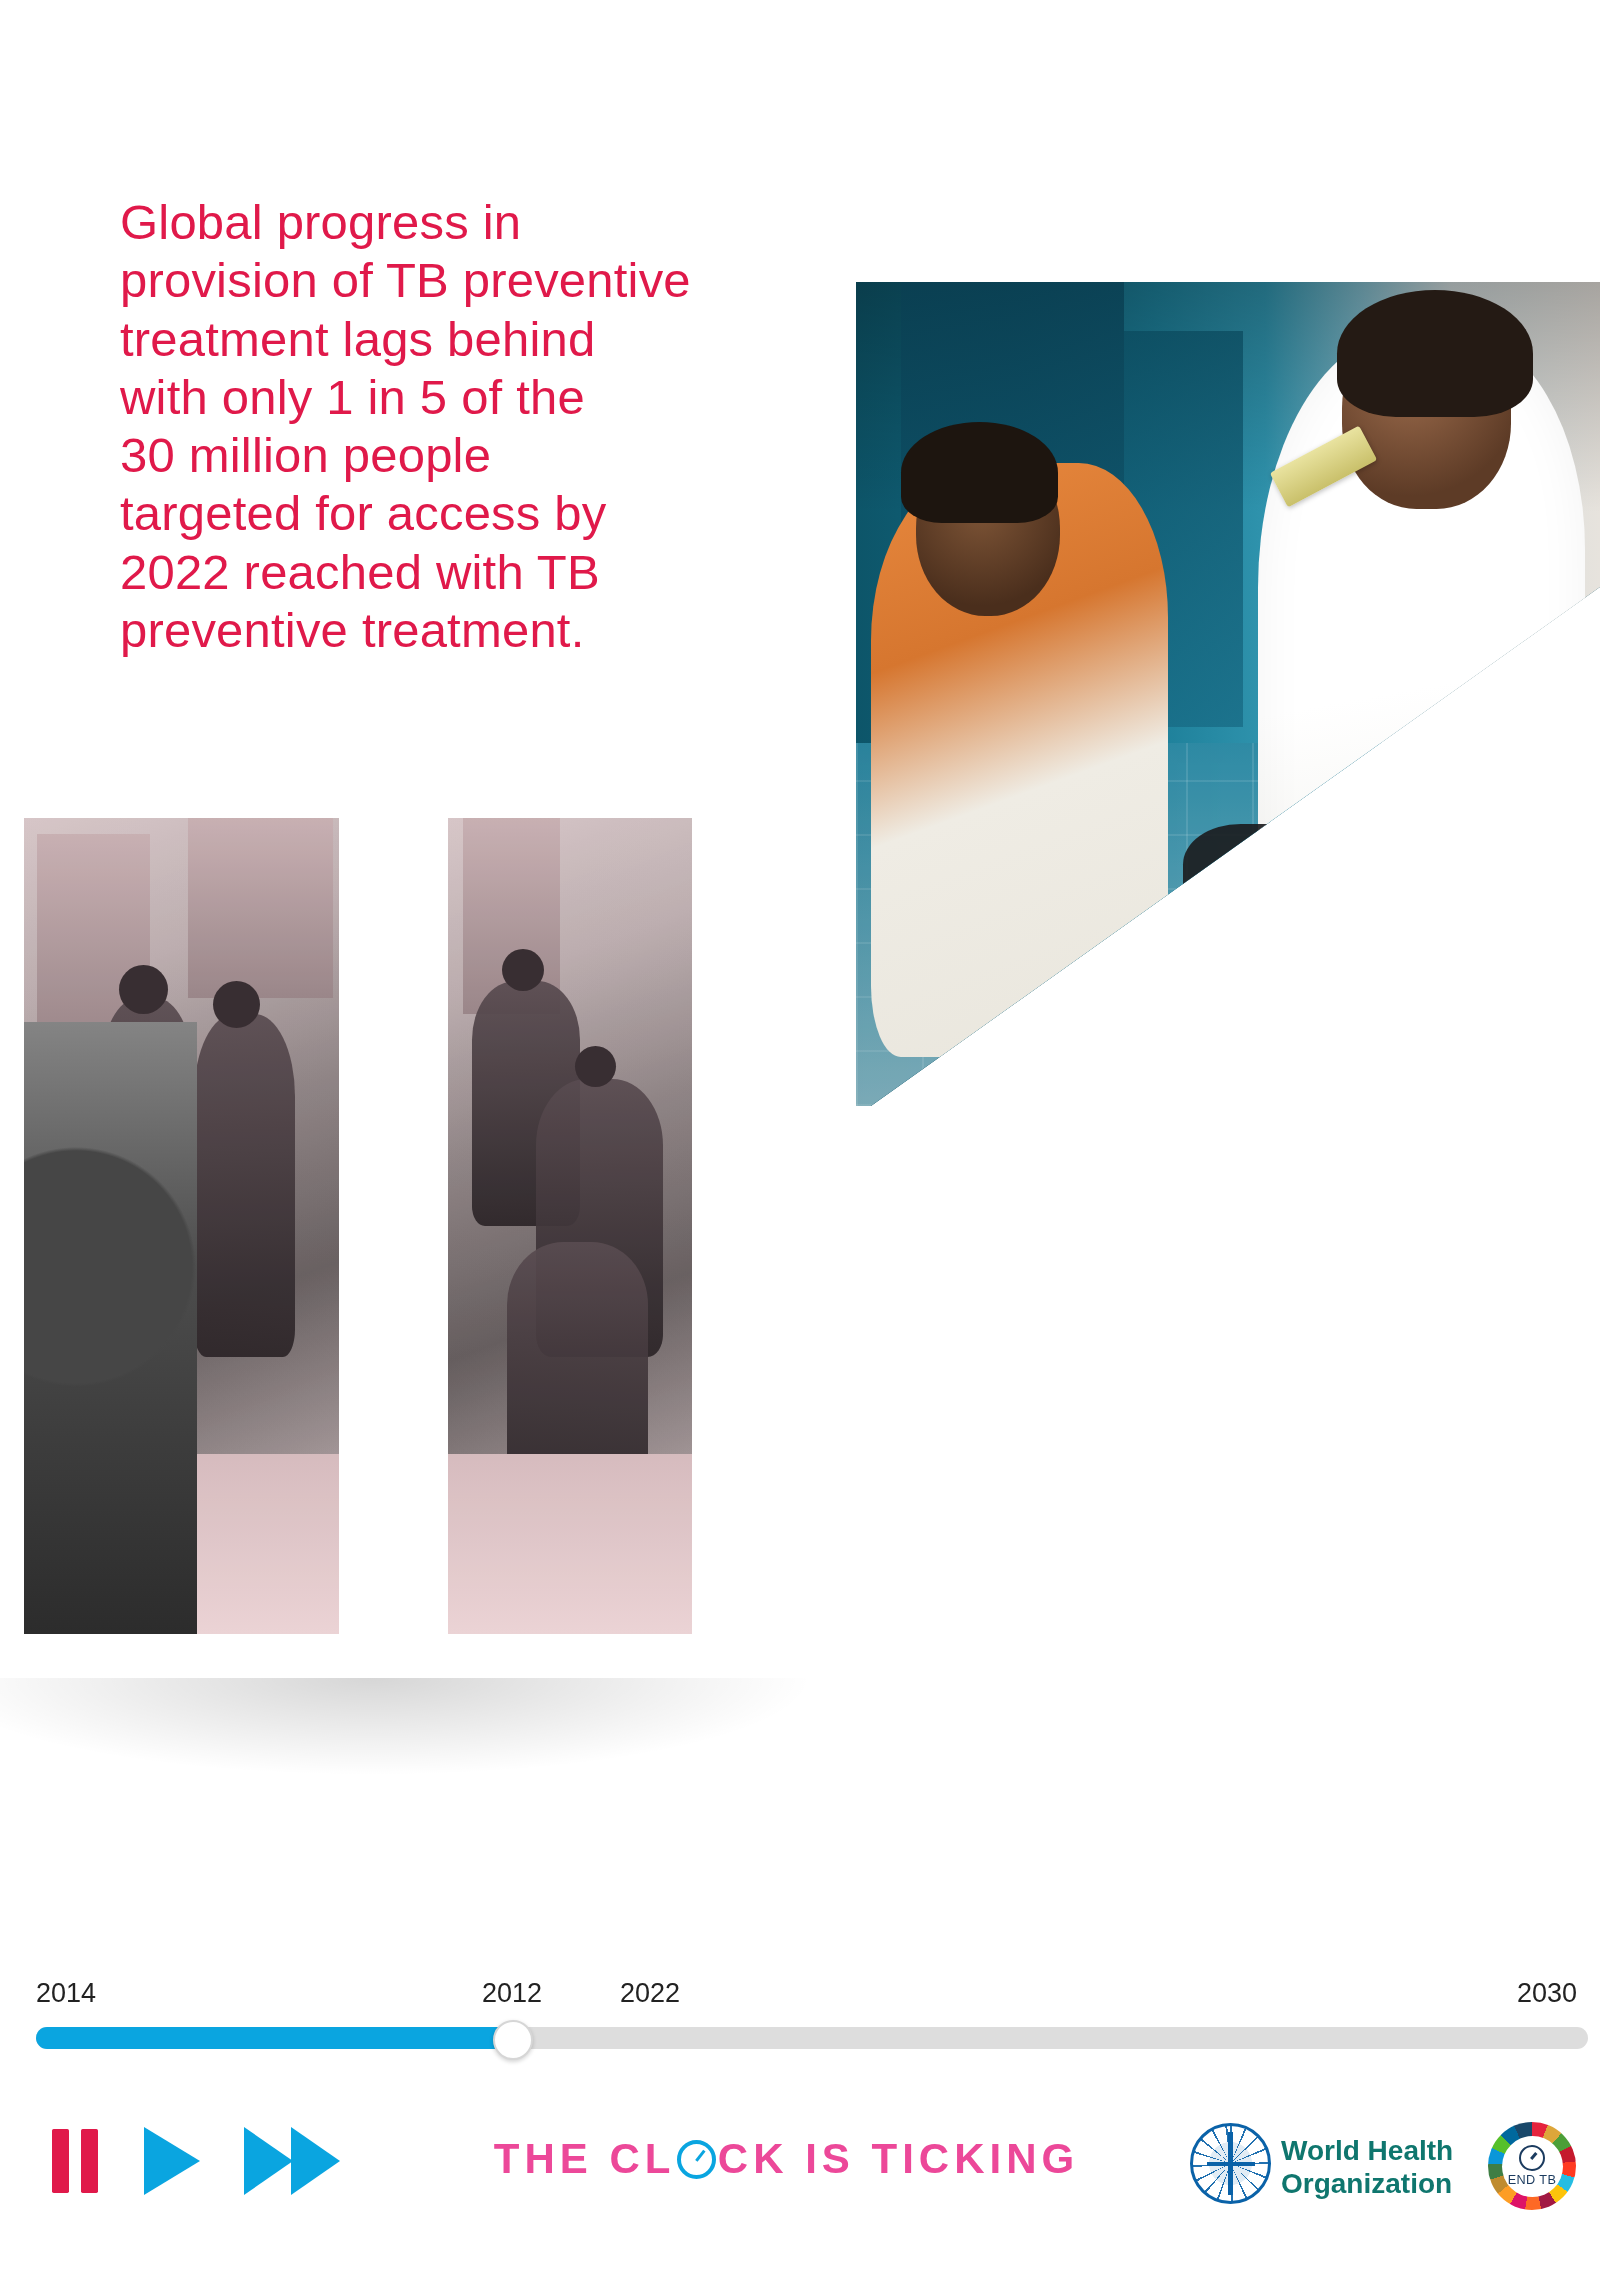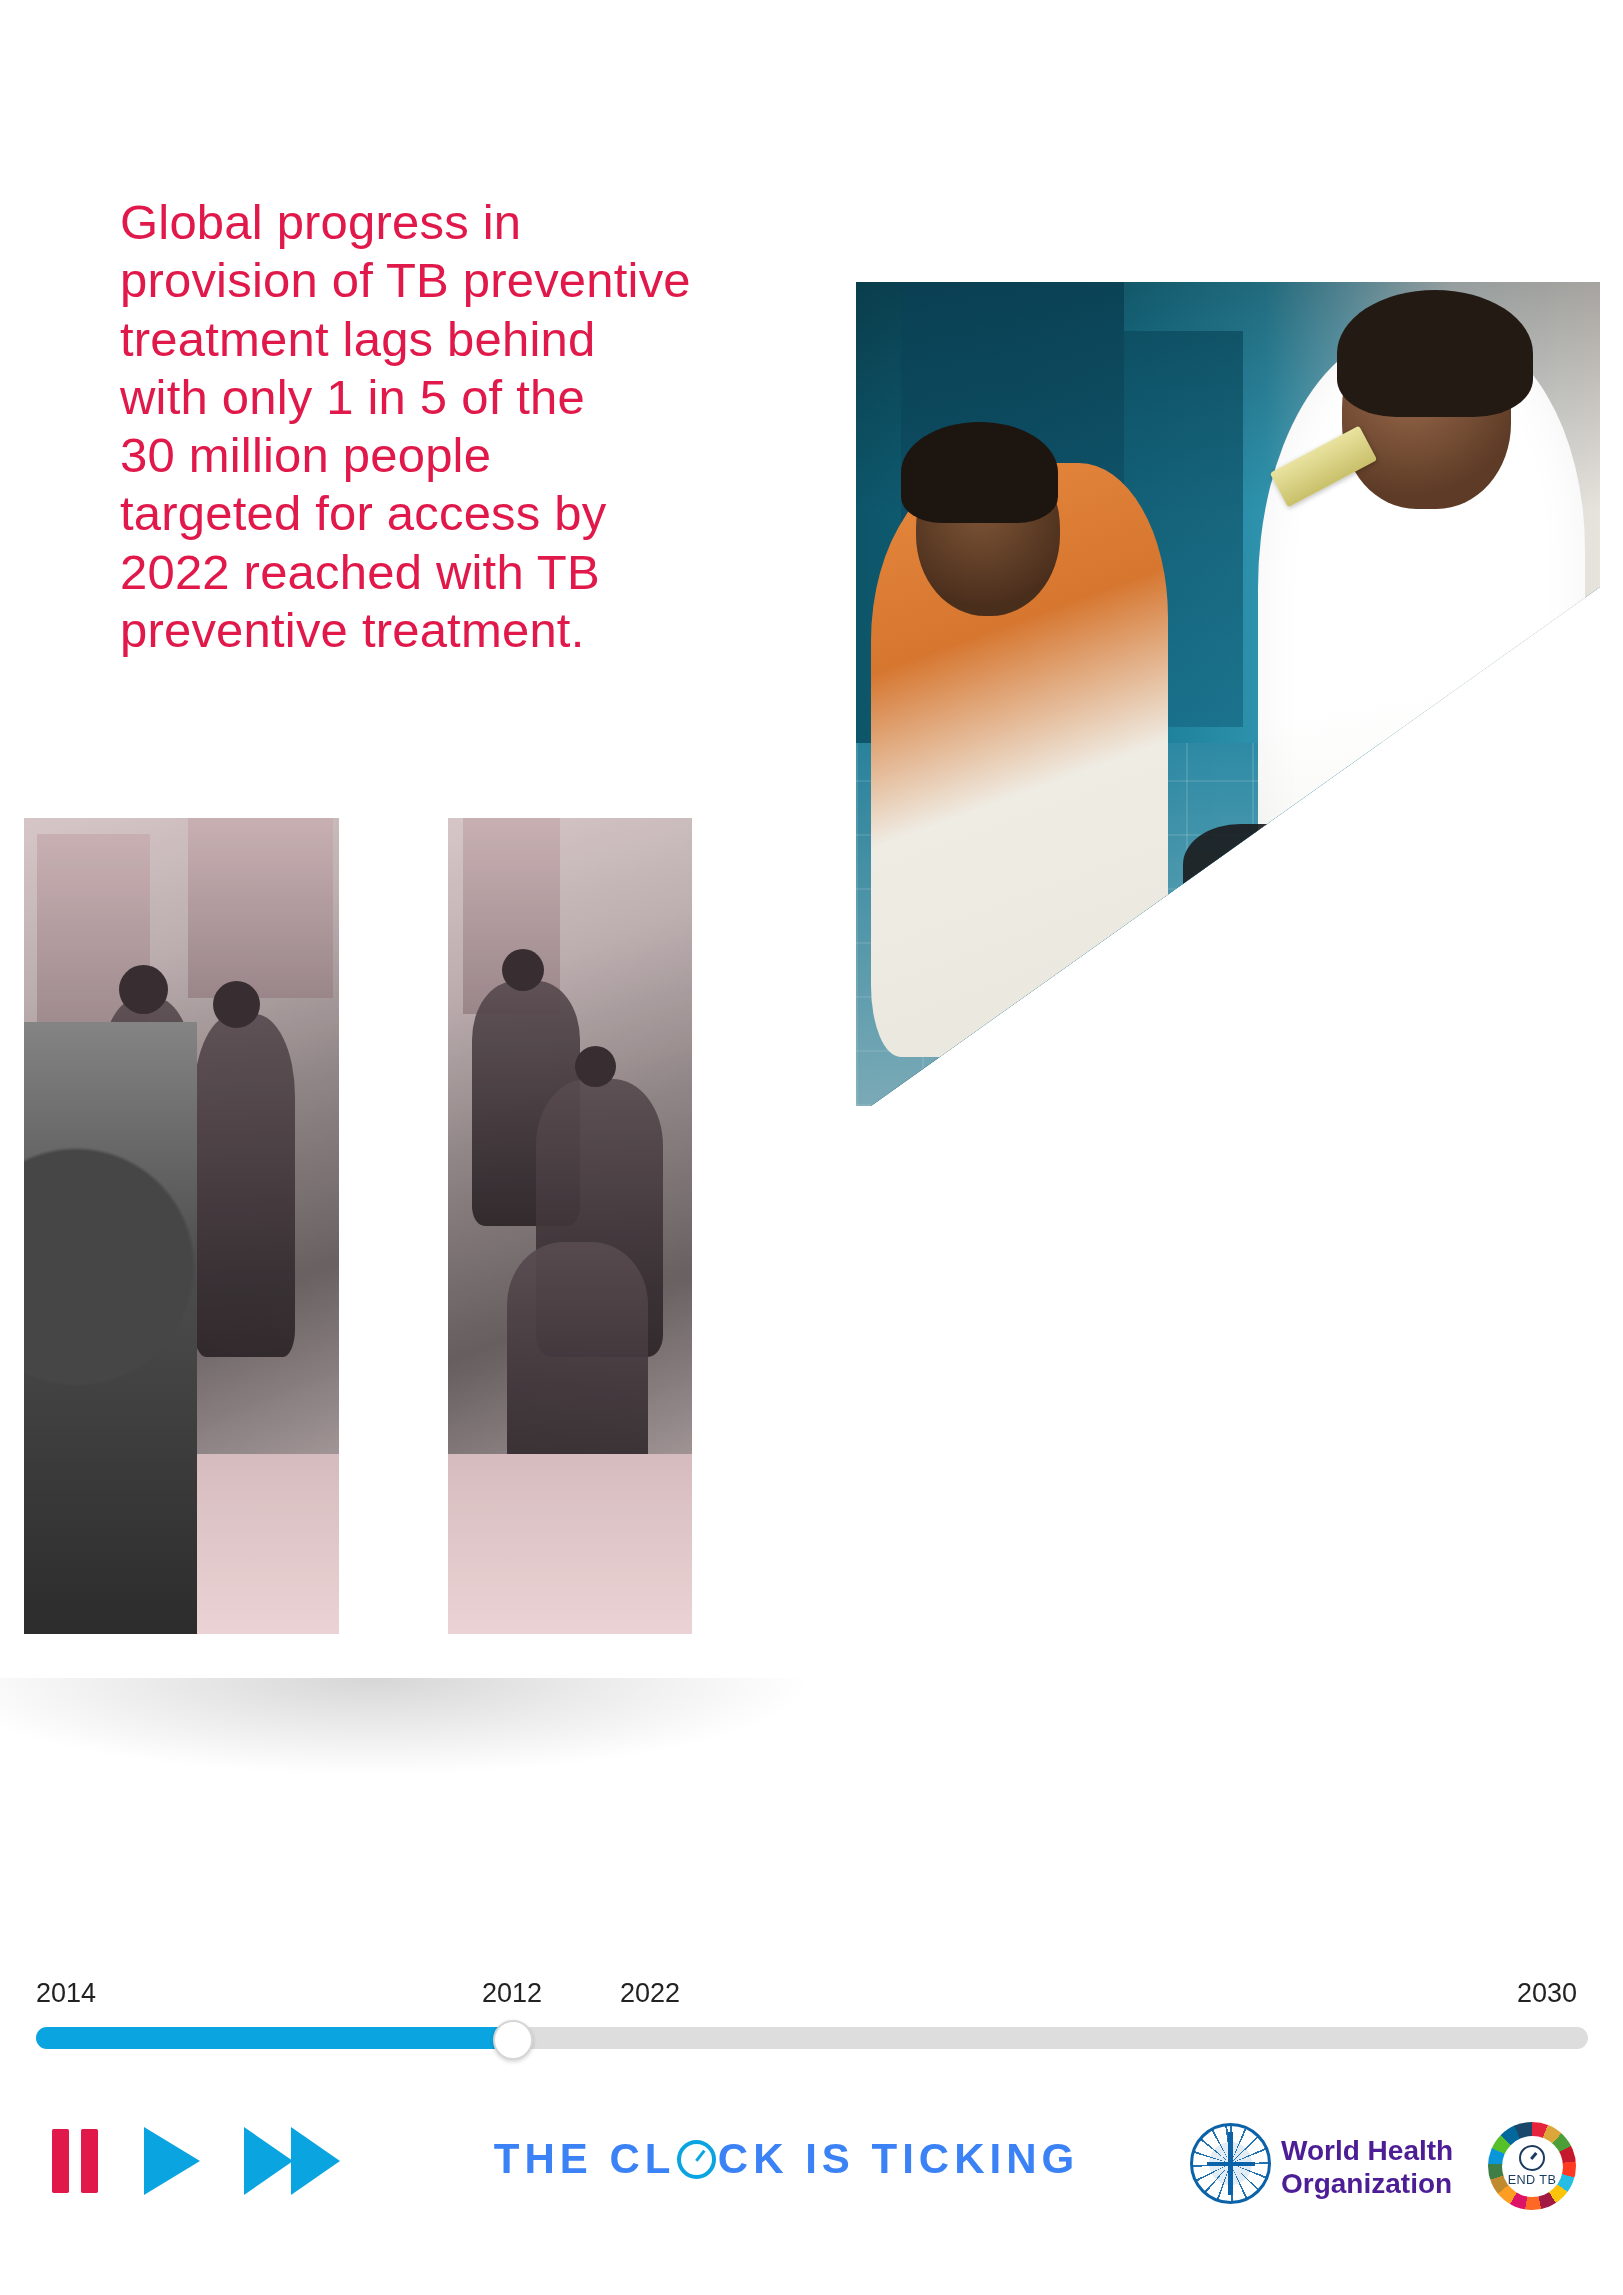--- a/index.html
+++ b/index.html
@@ -357,21 +357,21 @@
   }
   .ff-icon i:nth-child(1) { left: 0; }
   .ff-icon i:nth-child(2) { left: 47px; }
 
   .slogan {
     position: absolute;
     left: 440px;
     top: 30px;
     width: 693px;
     text-align: center;
-    color: #3b82f6;
+    color: #ec4899;
     font-size: 42px;
     font-weight: 700;
     letter-spacing: 5px;
     white-space: nowrap;
   }
   .slogan .clockglyph {
     display: inline-block;
     position: relative;
     width: 39px;
     height: 39px;
@@ -435,21 +435,21 @@
     top: 50%;
     width: 64%;
     height: 4.2px;
     margin-top: -1.7px;
     background: #0a62a8;
   }
   .who-text {
     position: absolute;
     left: 91px;
     top: 13.5px;
-    color: #4c1d95;
+    color: #0f766e;
     font-size: 28px;
     font-weight: 700;
     line-height: 1.18;
     white-space: pre-line;
   }
 
   
   .sdg {
     position: absolute;
     left: 1488px;

